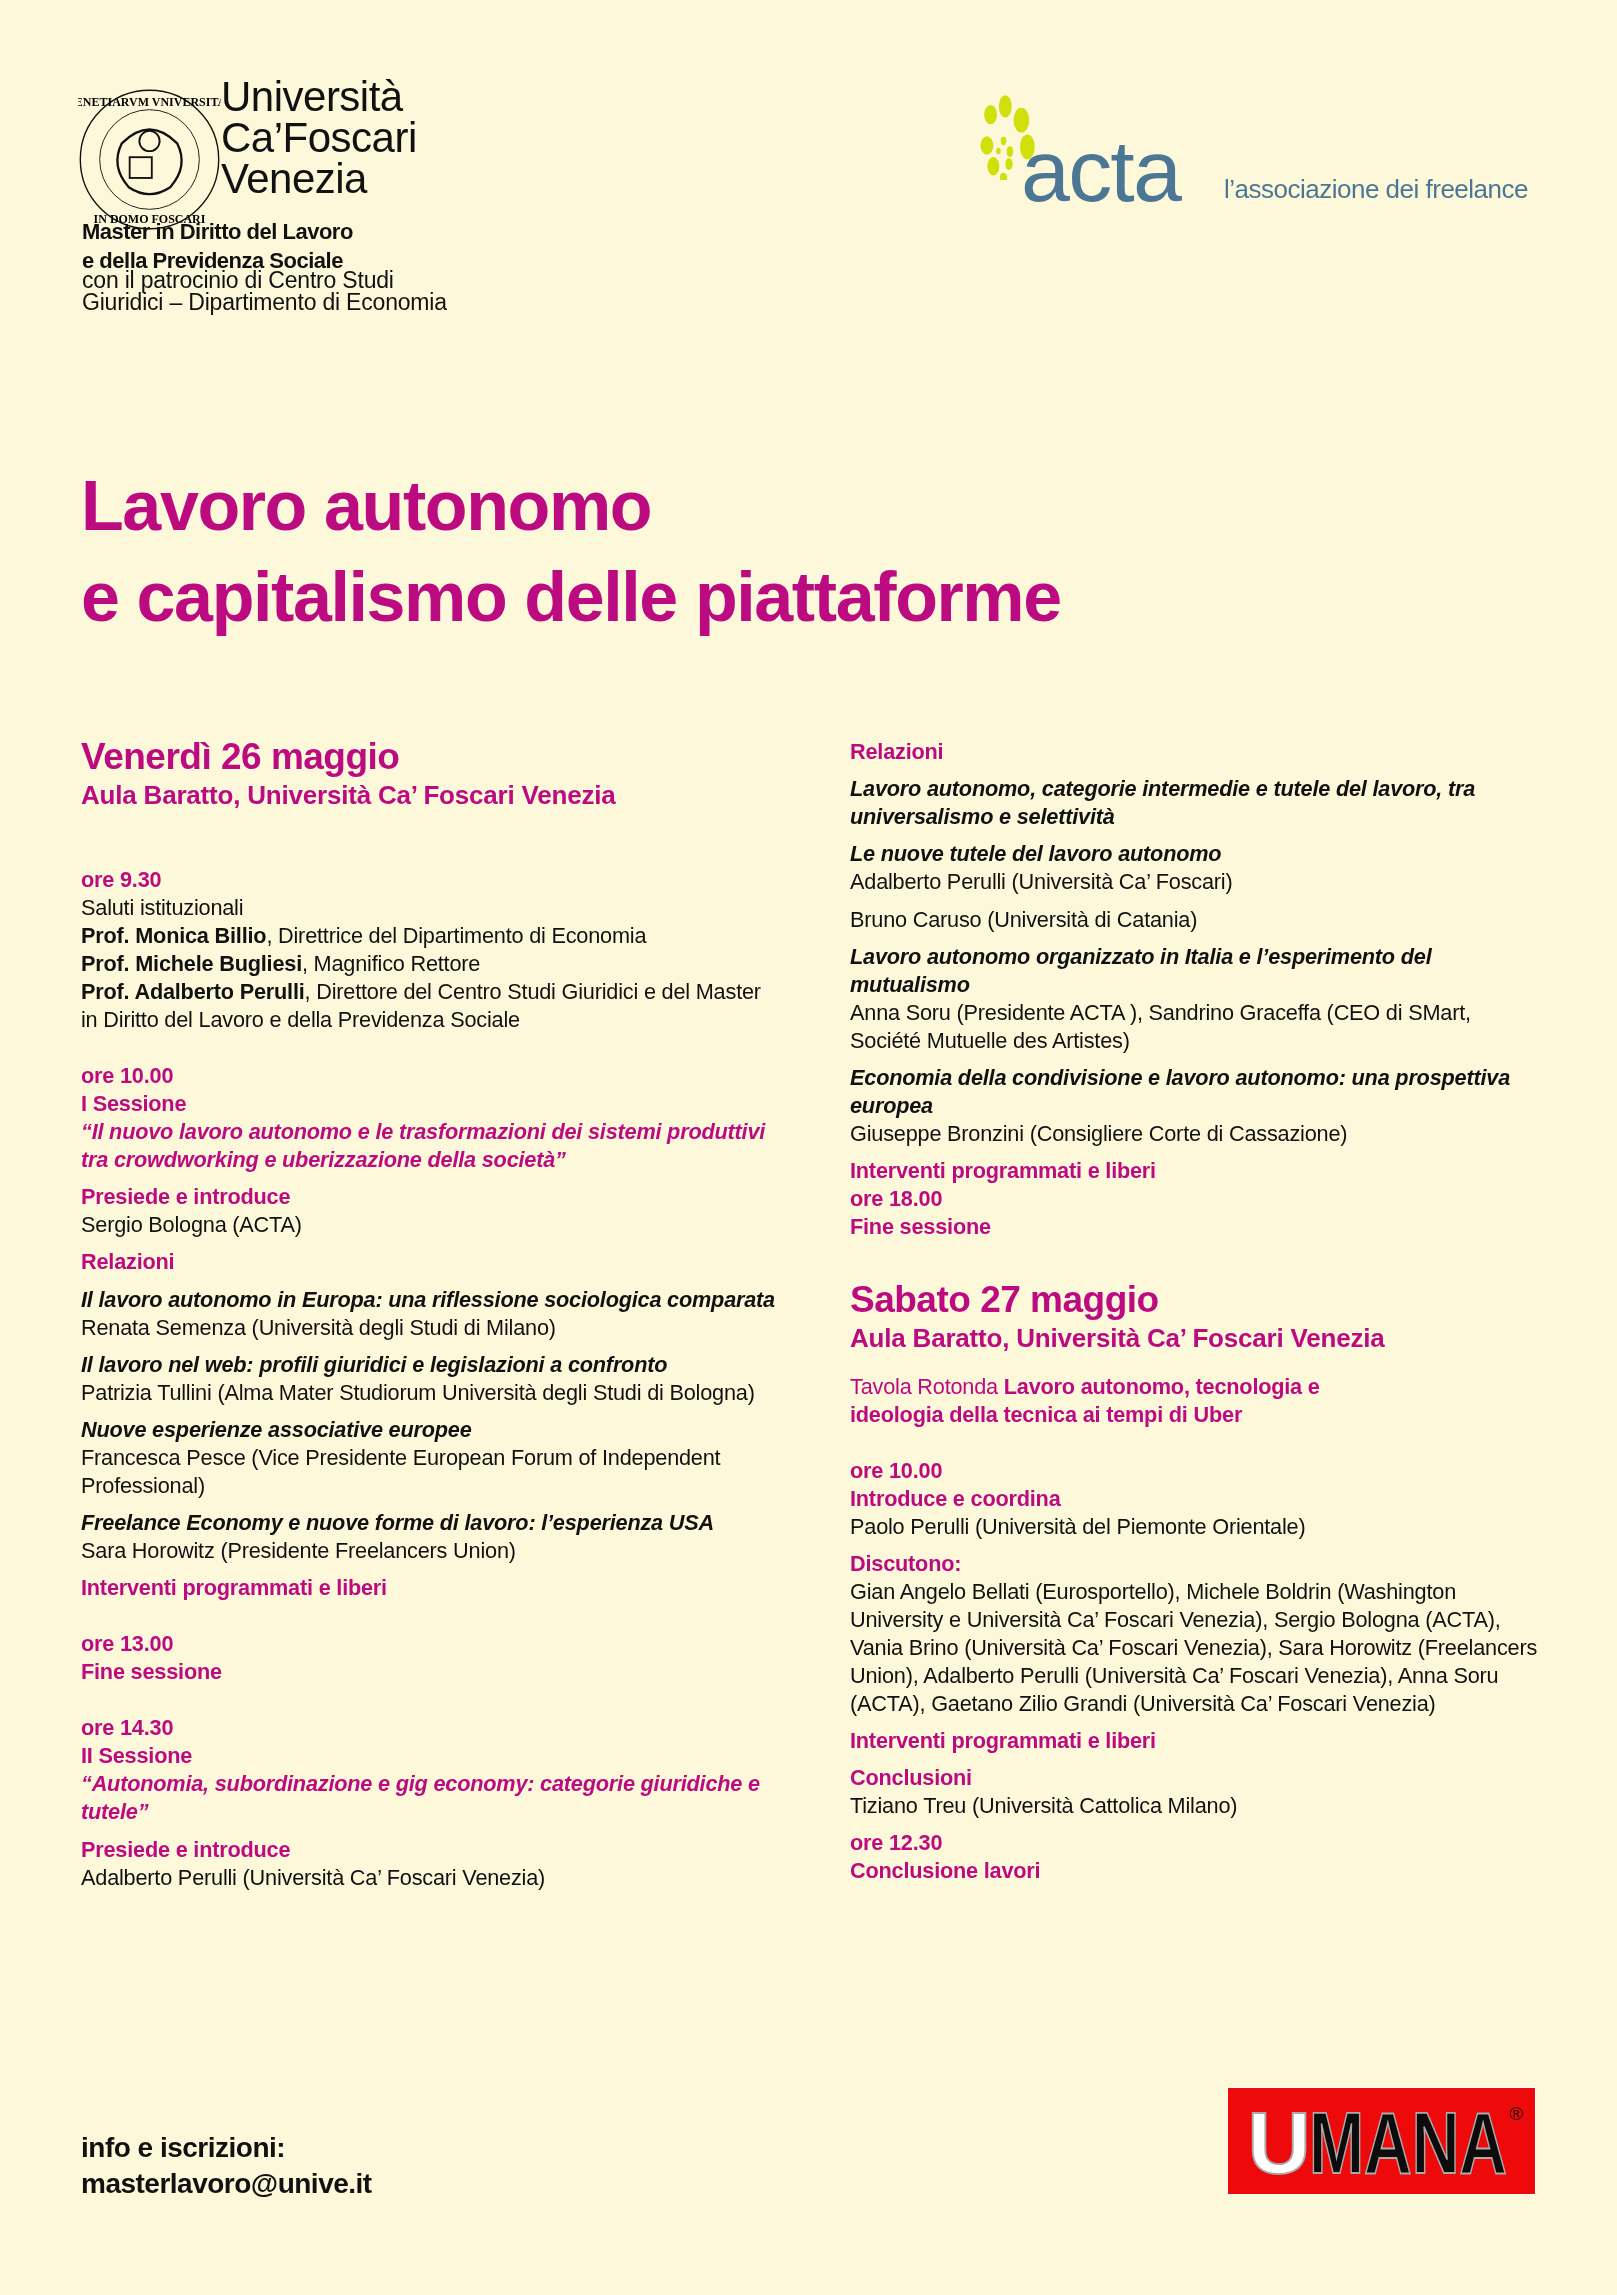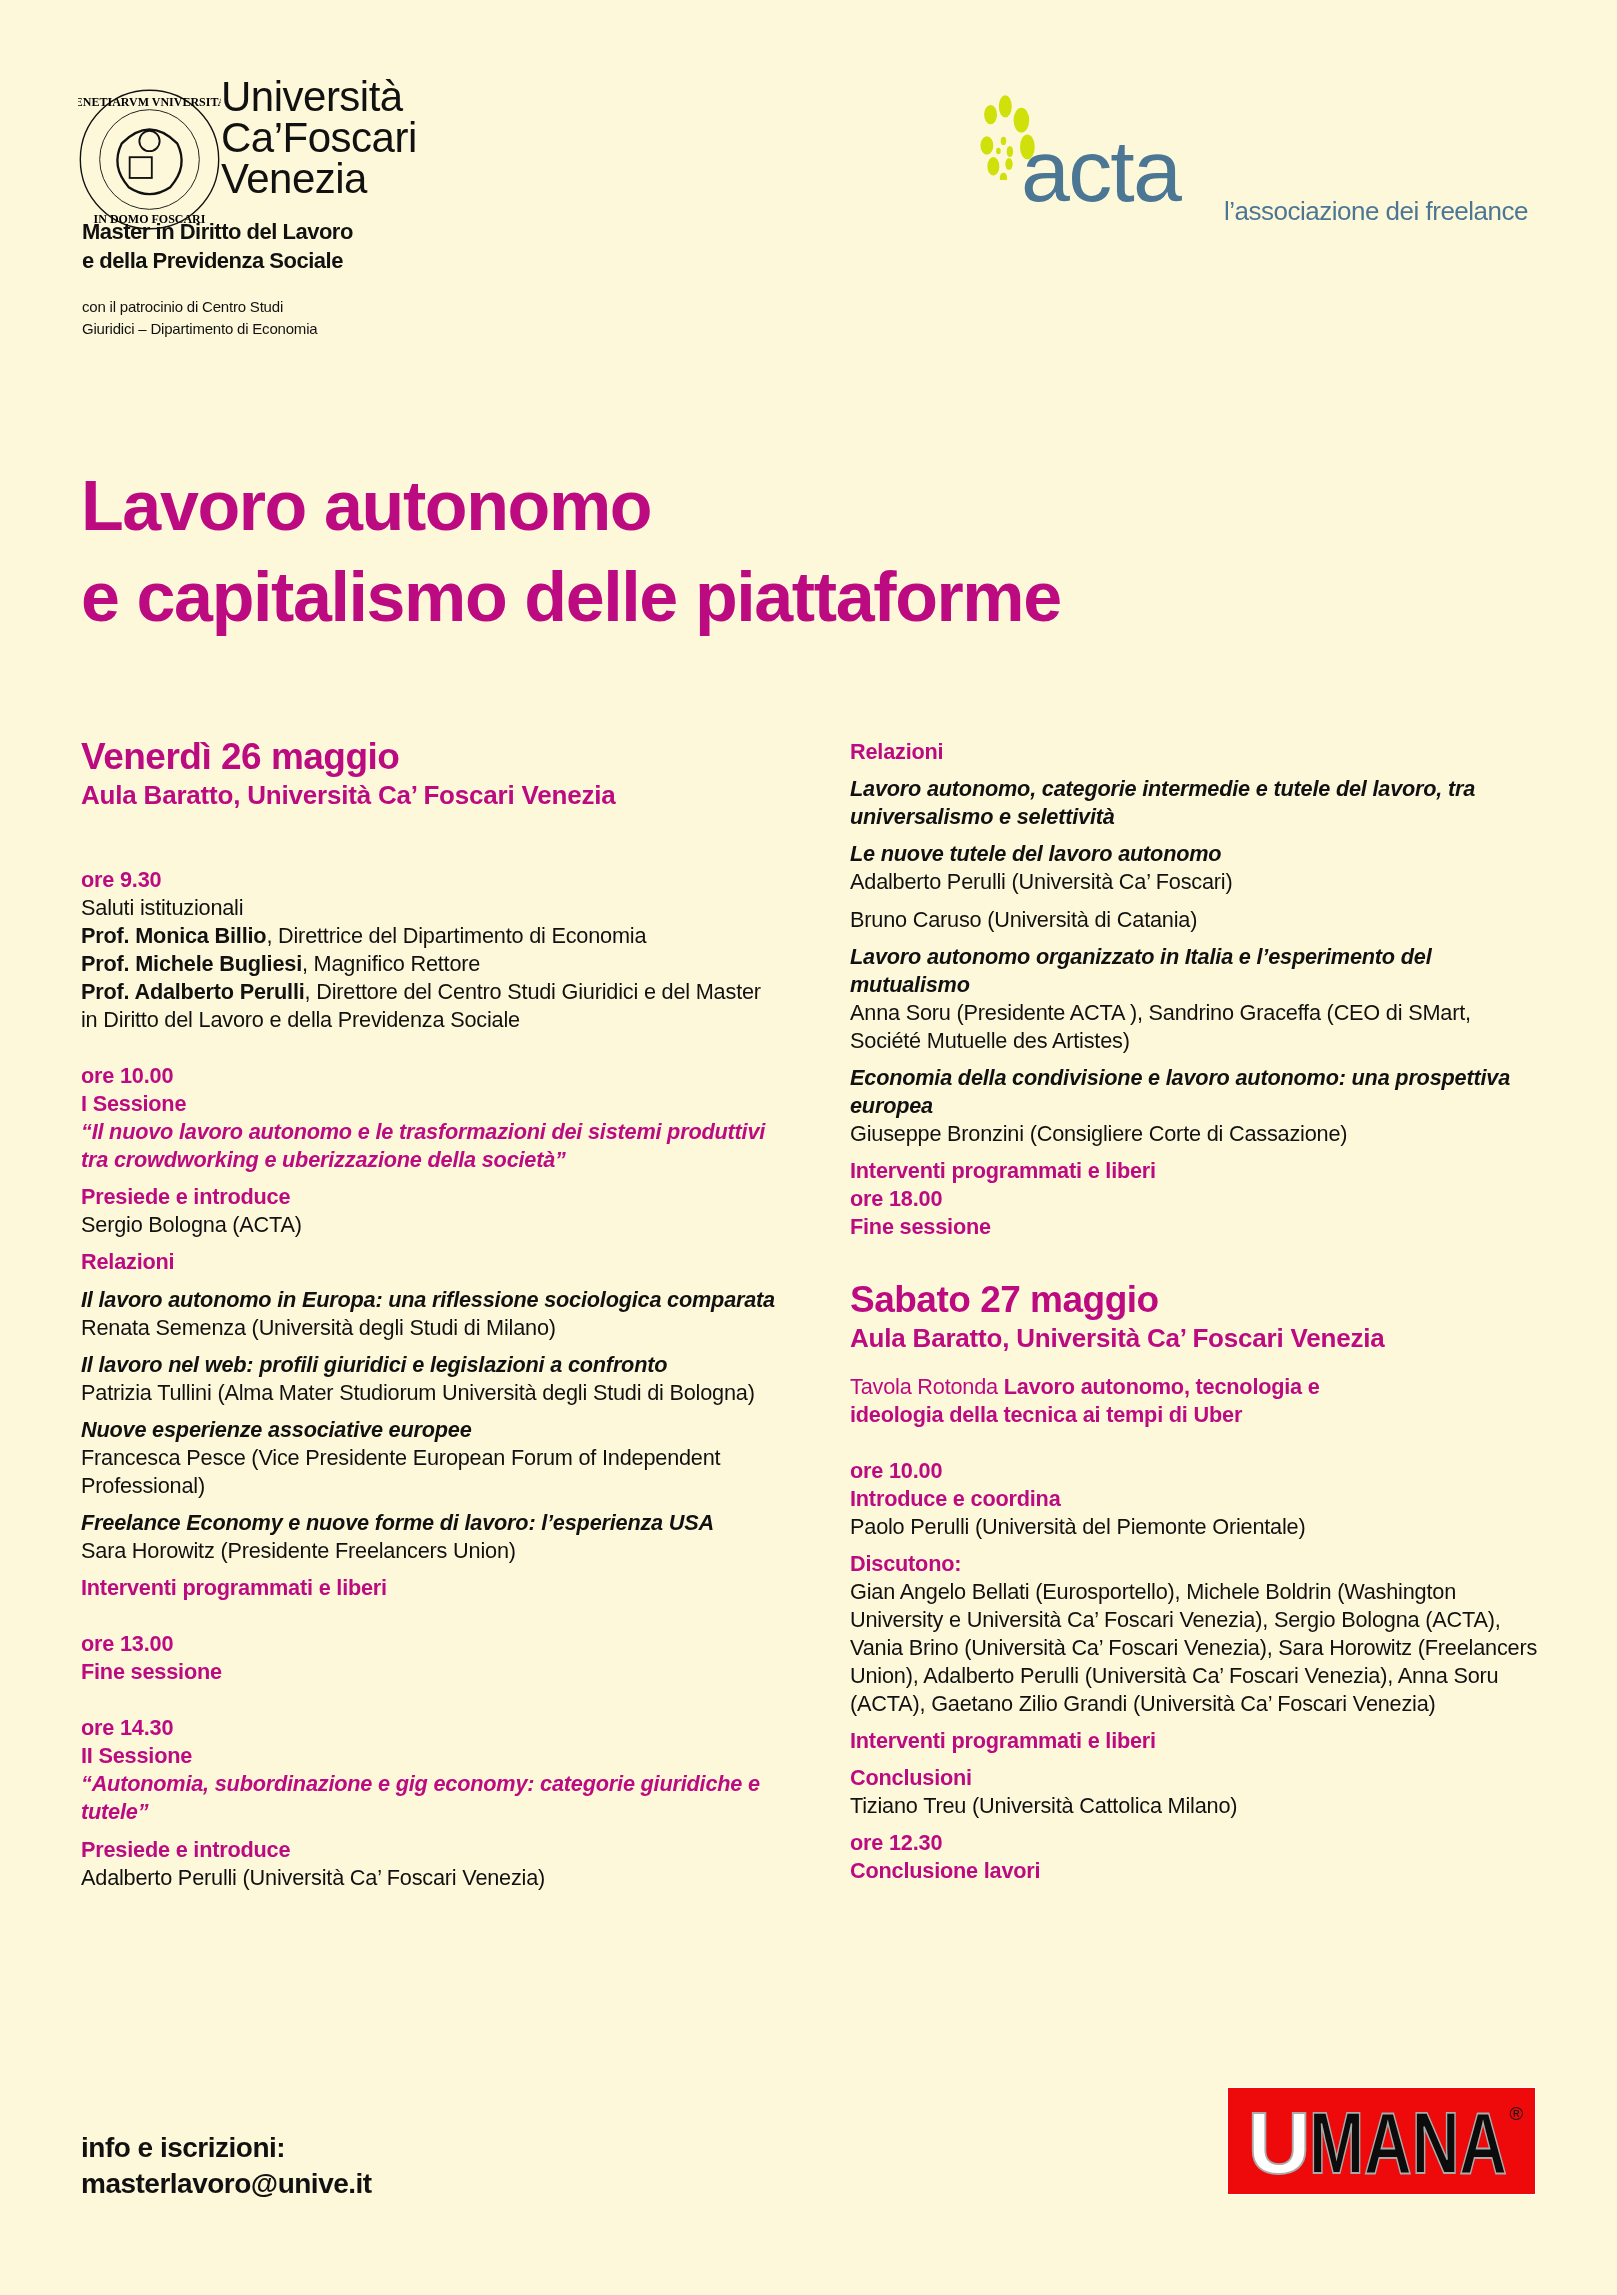--- a/index.html
+++ b/index.html
@@ -9,26 +9,26 @@
   }
   .abs { position:absolute; }
   .mag { color:#bc0a80; }
   .b { font-weight:bold; }
   .i { font-style:italic; }
 
   
   #seal { left:78px; top:88px; width:143px; height:143px; }
   .uni-name { left:221px; top:76px; font-size:42px; line-height:41px; font-weight:300; letter-spacing:-0.5px; }
   .master { left:82px; top:217px; font-size:22px; line-height:29px; font-weight:bold; letter-spacing:-0.5px; }
-  .patro { left:82px; top:296px; font-size:15px; line-height:22px; letter-spacing:-0.2px; }
+  .patro { left:82px; top:269px; font-size:23px; line-height:22px; letter-spacing:-0.2px; }
 
   
   #acta-dots { left:973px; top:88px; width:83px; height:92px; }
   .acta-word { left:1021px; top:111px; font-size:88px; line-height:88px; color:#4b7795; letter-spacing:-1.8px;margin-top:16px; }
-  .acta-tag { left:1224px; top:174px; font-size:26px; color:#4b7795; letter-spacing:-0.5px;margin-top:22px; }
+  .acta-tag { left:1224px; top:174px; font-size:26px; color:#4b7795; letter-spacing:-0.5px; }
 
   
   .title { left:81px; top:461px; font-size:70px; line-height:91px; font-weight:bold; letter-spacing:-1.4px; }
 
   
   .day { font-size:37px; font-weight:bold; letter-spacing:-0.5px; line-height:44px; }
   .venue { font-size:26px; font-weight:bold; letter-spacing:-0.2px; line-height:32px; }
 
   
   .agenda { font-size:21.7px; line-height:28px; letter-spacing:-0.2px; }

